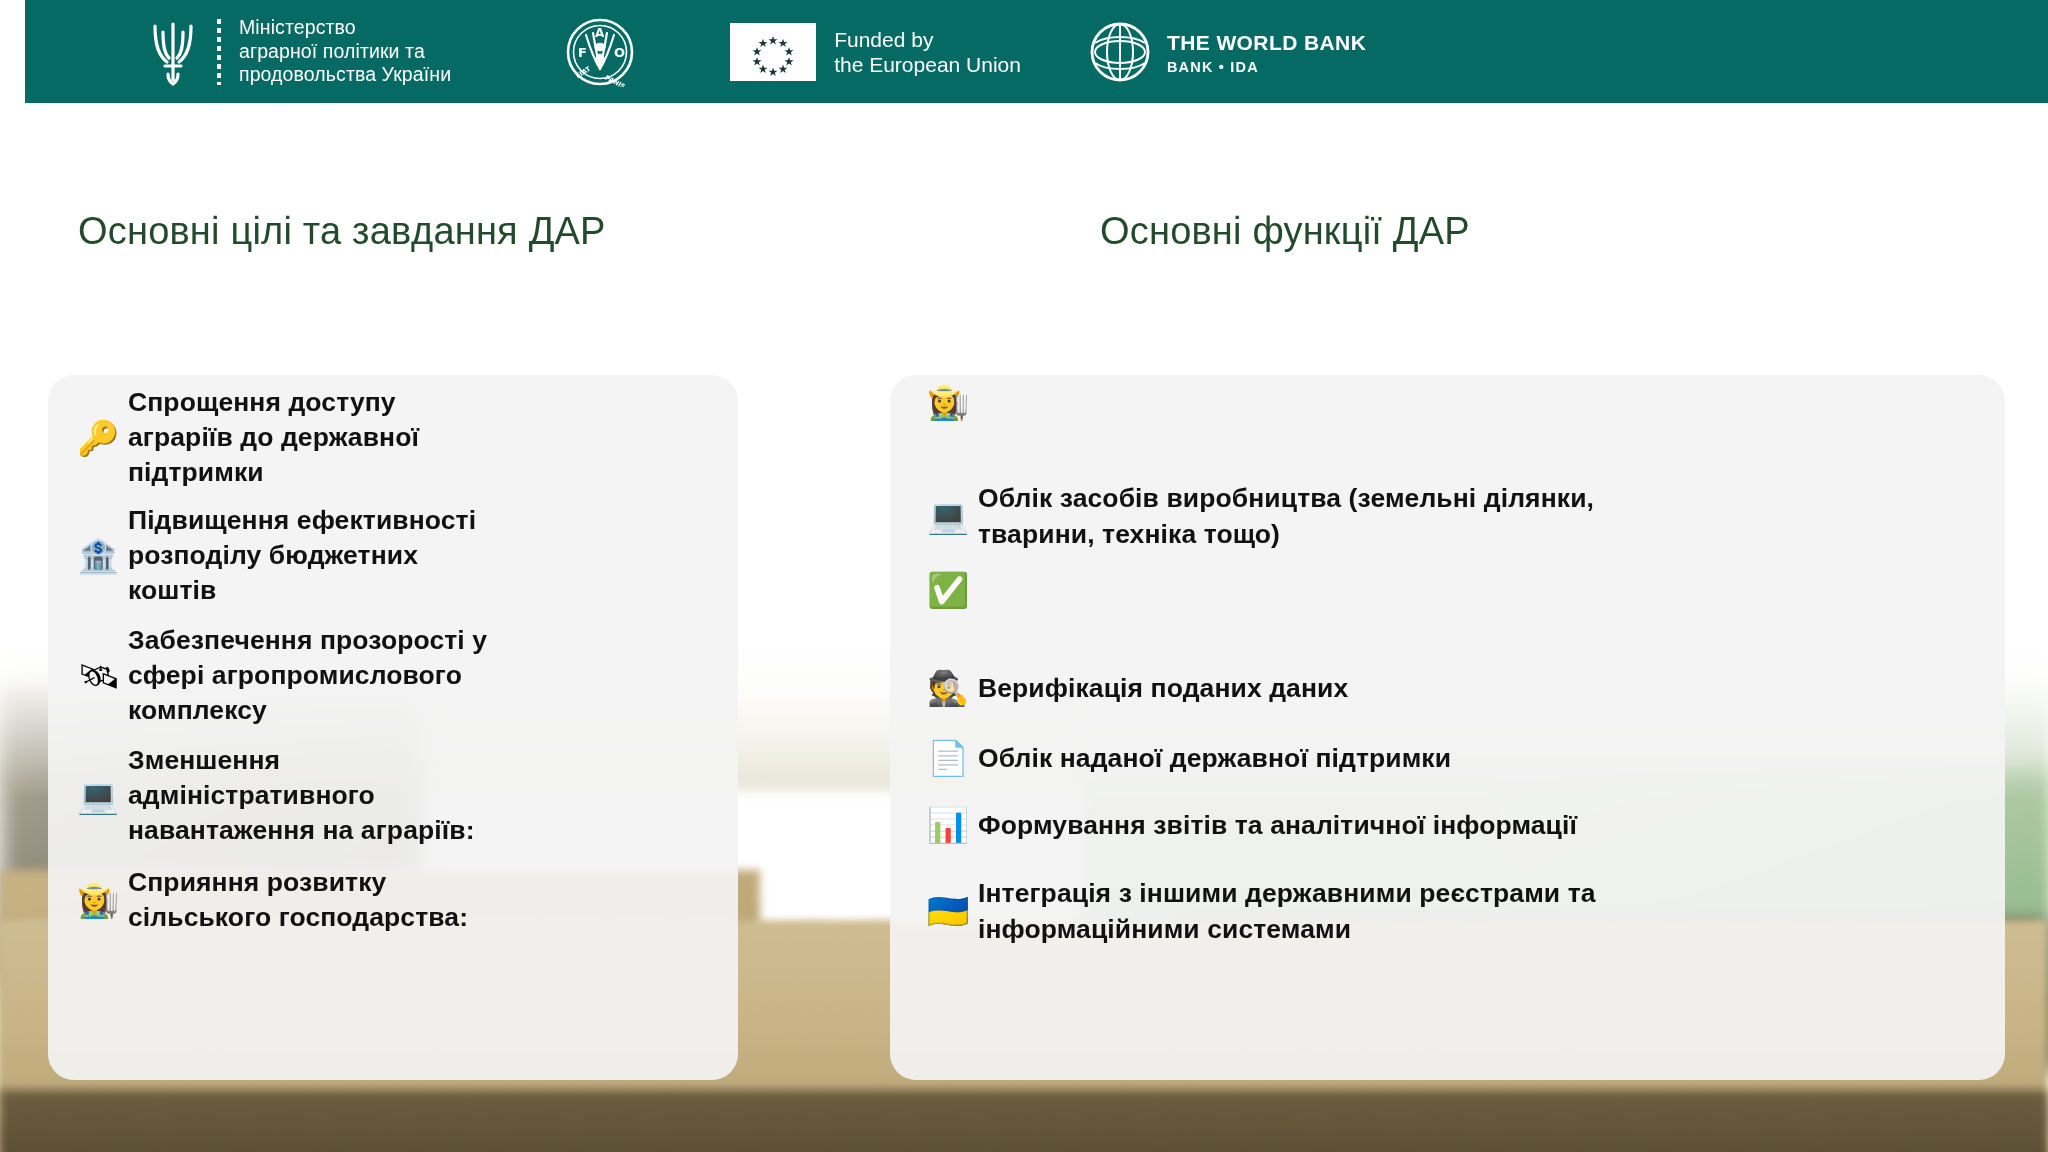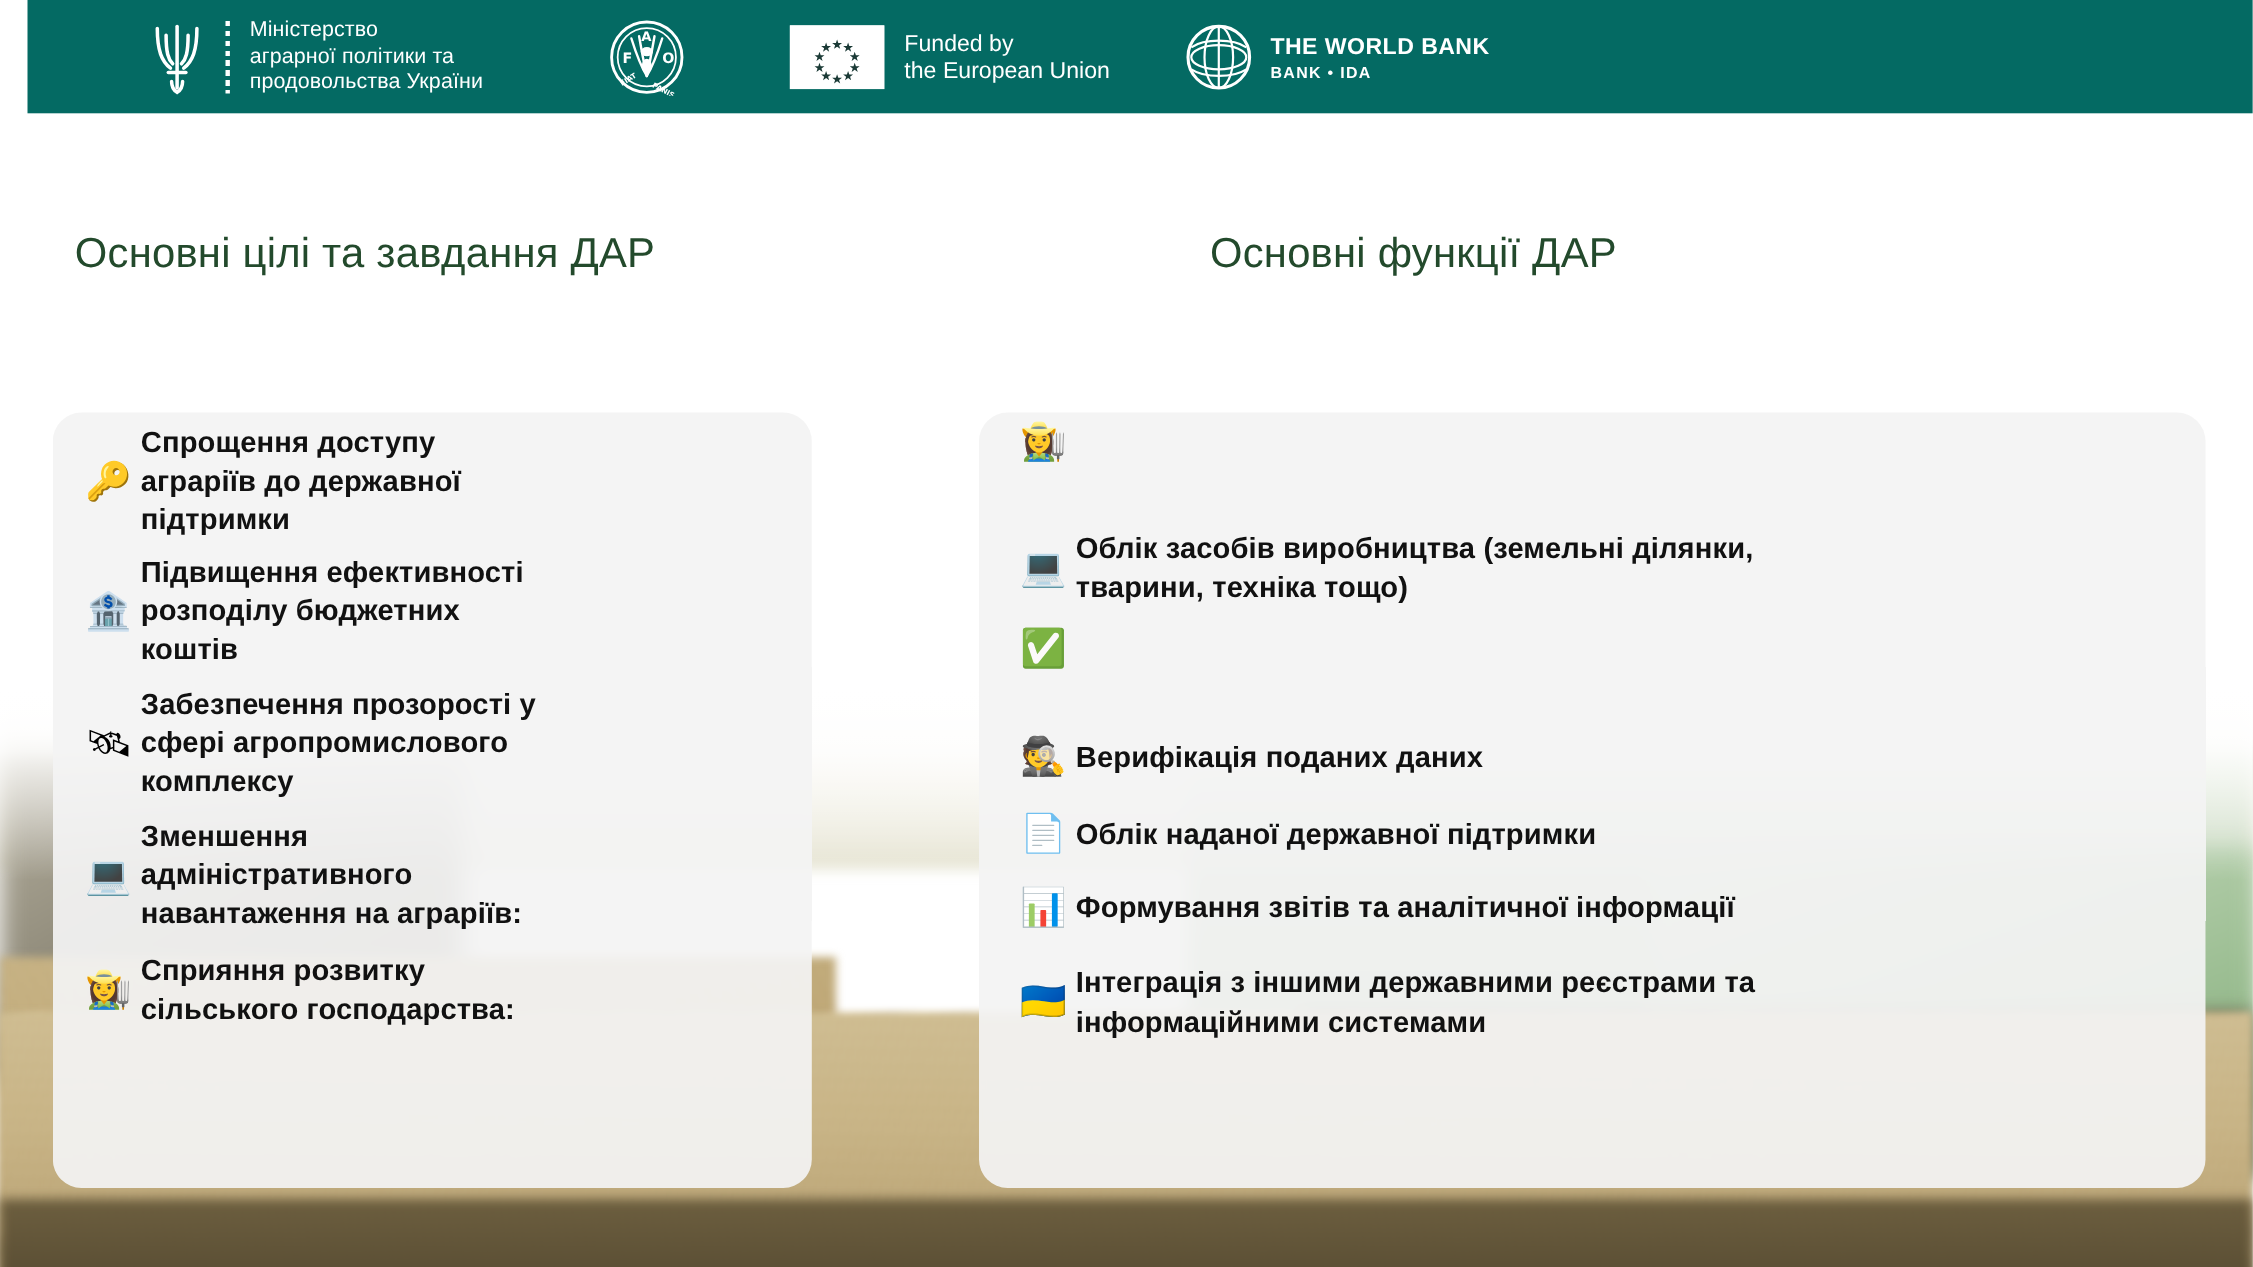--- a/index.html
+++ b/index.html
@@ -65,21 +65,21 @@
   }
   .bg-fade-top{
     position:absolute; left:0; top:0; width:2048px; height:180px;
     background:linear-gradient(180deg,#ffffff 0%, rgba(255,255,255,.85) 35%, rgba(255,255,255,0) 100%);
   }
 
   
   .banner{
     position:absolute; left:25px; top:0; width:2023px; height:103px;
     background:#046a63; z-index:5;
-    display:flex; align-items:center;
+    display:flex; align-items:center;padding-left:12px;
   }
   .logo-block{ display:flex; align-items:center; height:100%; }
 
   
   .min-block{ margin-left:110px; display:flex; align-items:center; gap:18px; }
   .tryzub{ width:52px; height:72px; position:relative; }
   .tryzub svg{ display:block; }
   .divider-dots{
     width:4px; height:66px;
     background:repeating-linear-gradient(180deg,#fff 0 5px, transparent 5px 9px);
@@ -118,21 +118,21 @@
   .wb-sub{
     color:#ffffff; font-size:14.5px; font-weight:bold; letter-spacing:1.2px; line-height:18px;
   }
 
   
   .heading{
     position:absolute; z-index:6;
     color:#234a2c; font-size:38px; font-weight:400; letter-spacing:.2px;
     white-space:nowrap;
   }
-  .heading.left{ left:68px; top:210px; }
+  .heading.left{ left:78px; top:210px; }
   .heading.right{ left:1100px; top:210px; }
 
   
   .card{
     position:absolute; z-index:4;
     background:rgba(243,243,243,.93);
     border-radius:26px;
     backdrop-filter:blur(3px);
   }
   .card.left{ left:48px; top:375px; width:690px; height:705px; }

